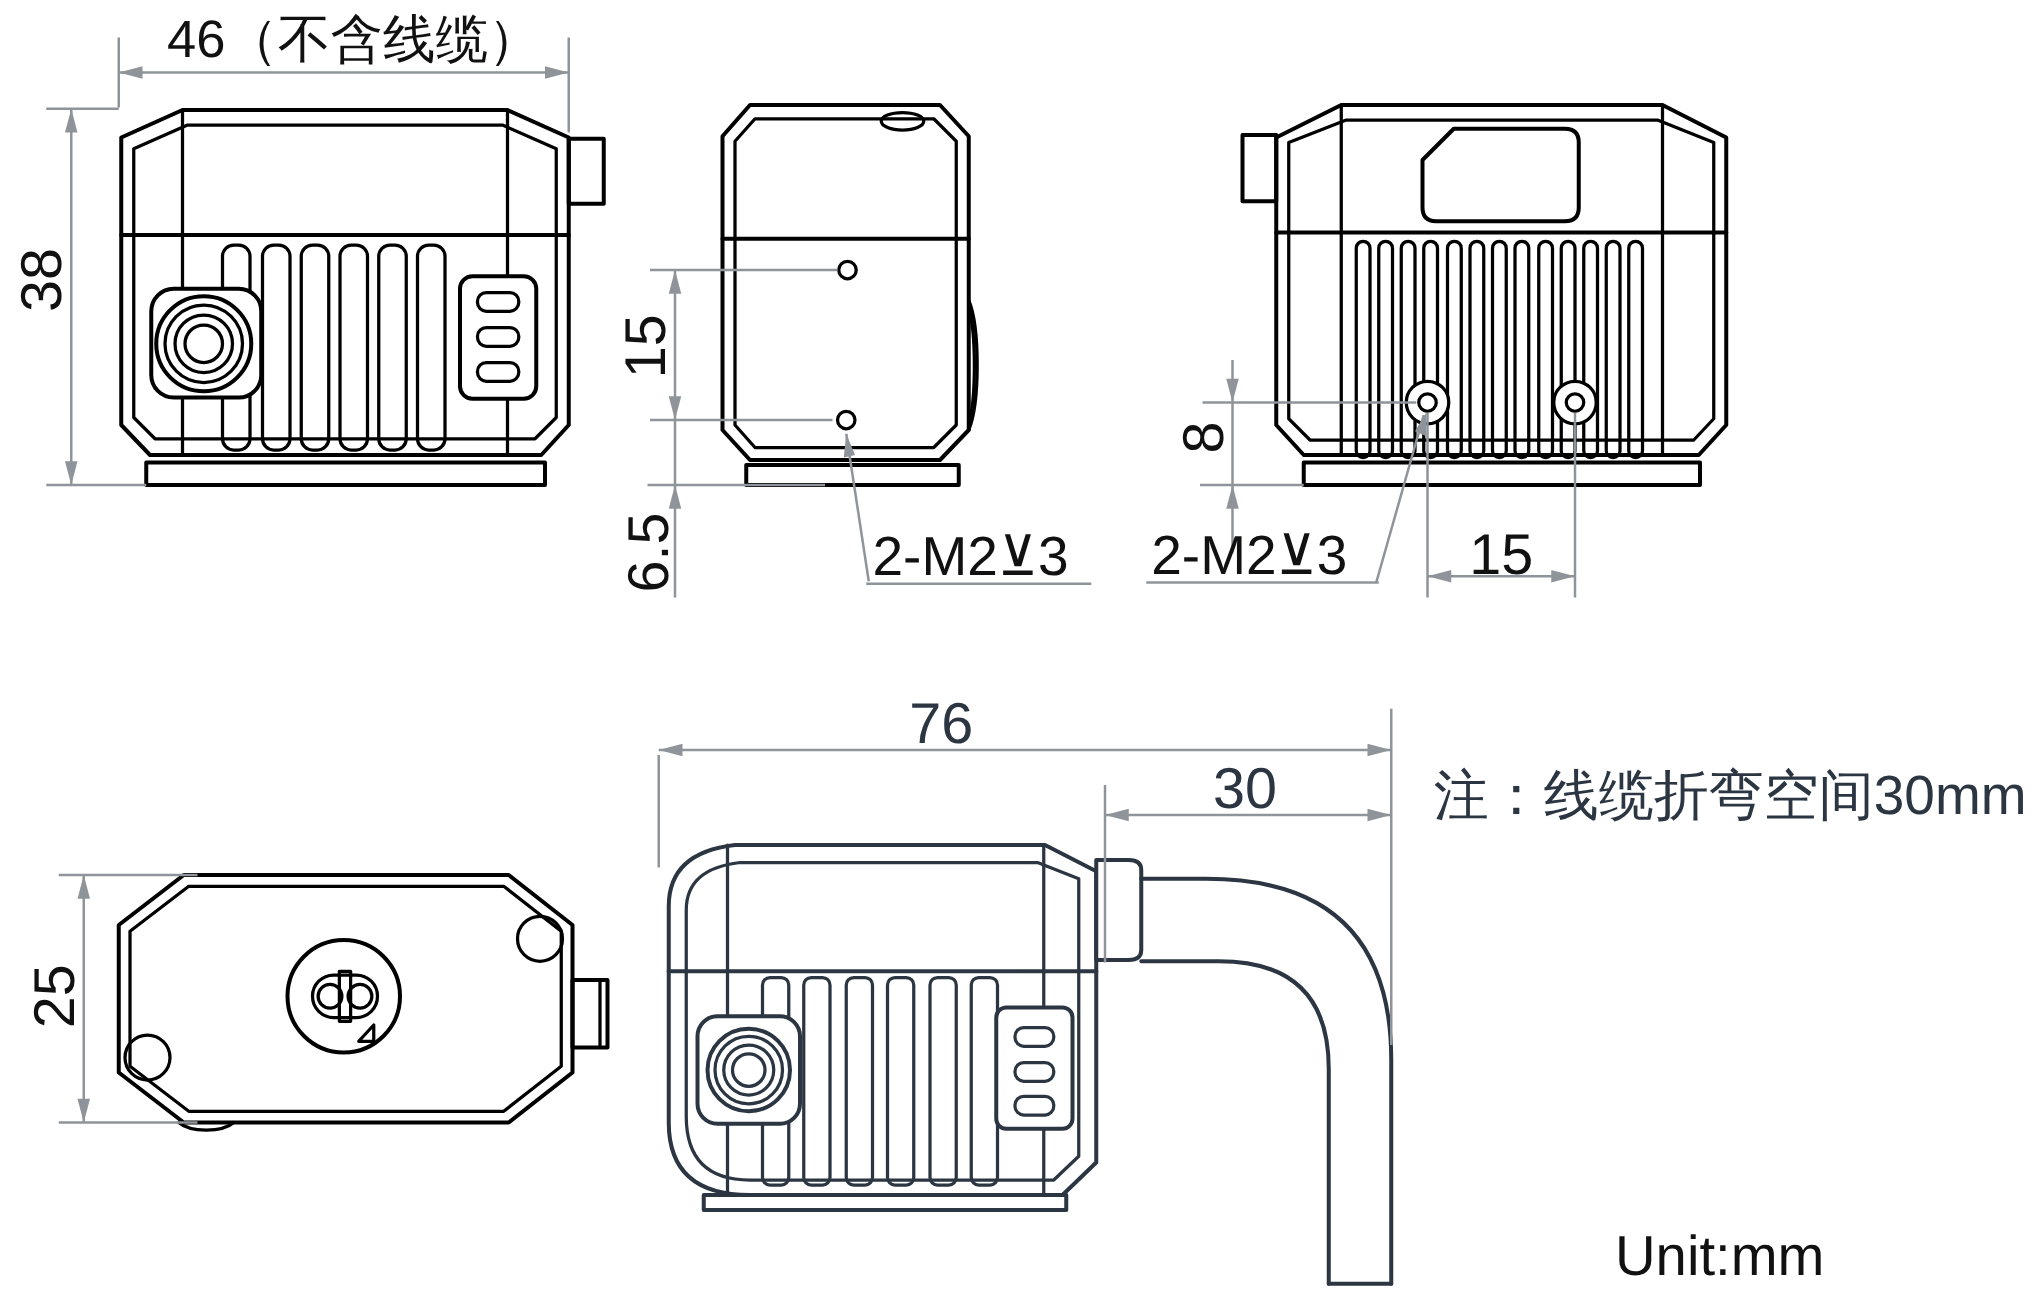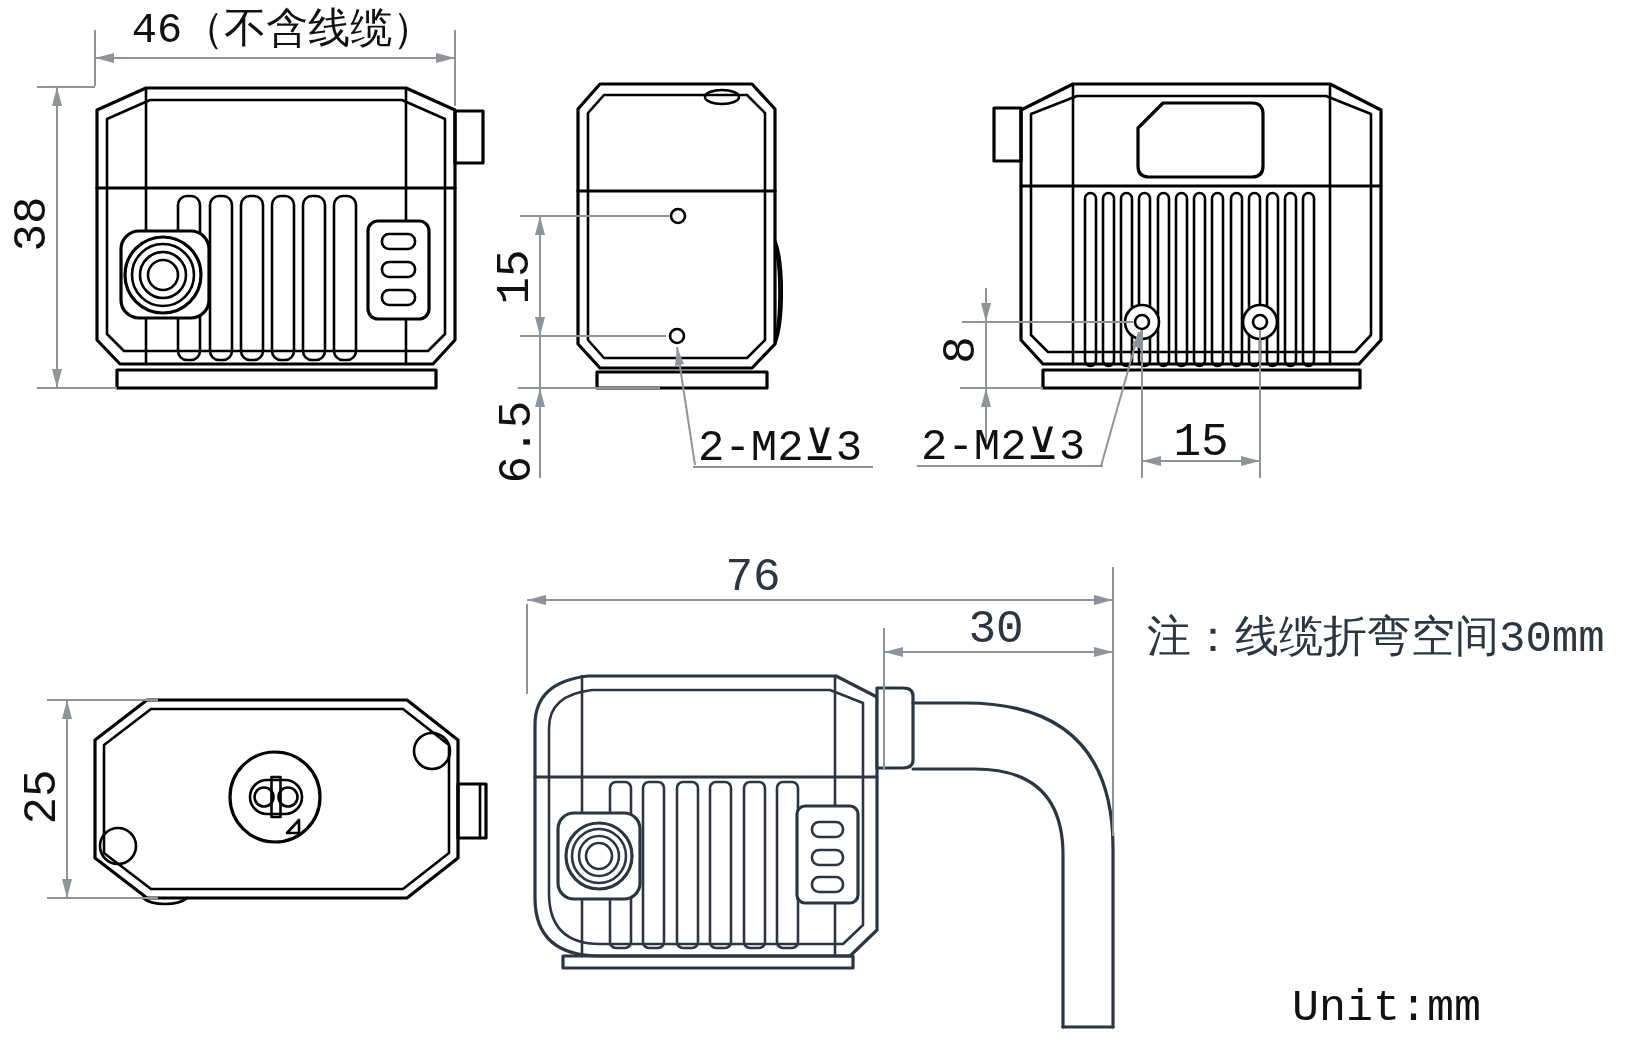--- a/index.html
+++ b/index.html
@@ -1,17 +1,17 @@
 <!DOCTYPE html>
 <html><head>
 <meta charset="utf-8">
 <style>
   html,body{margin:0;padding:0;background:#ffffff;}
   .stage{position:relative;width:1630px;height:1053px;background:#ffffff;overflow:hidden;
-         font-family:Liberation Mono, monospace;}
+         font-family:Liberation Sans, sans-serif;}
   svg{position:absolute;left:0;top:0;}
   .ln{stroke:#000000;stroke-width:3.2;fill:none;stroke-linecap:round;stroke-linejoin:round;}
   .ln2{stroke:#000000;stroke-width:2.6;fill:none;stroke-linecap:round;stroke-linejoin:round;}
   .lnw{stroke:#000000;stroke-width:3.2;fill:#ffffff;stroke-linejoin:round;}
   .lnw2{stroke:#000000;stroke-width:2.6;fill:#ffffff;stroke-linejoin:round;}
   .sl{stroke:#2b3642;stroke-width:3.2;fill:none;stroke-linecap:round;stroke-linejoin:round;}
   .sl2{stroke:#2b3642;stroke-width:2.6;fill:none;stroke-linecap:round;stroke-linejoin:round;}
   .slw{stroke:#2b3642;stroke-width:3.2;fill:#ffffff;stroke-linejoin:round;}
   .dim{stroke:#8e9499;stroke-width:2;fill:none;}
   .arr{fill:#8e9499;stroke:none;}

